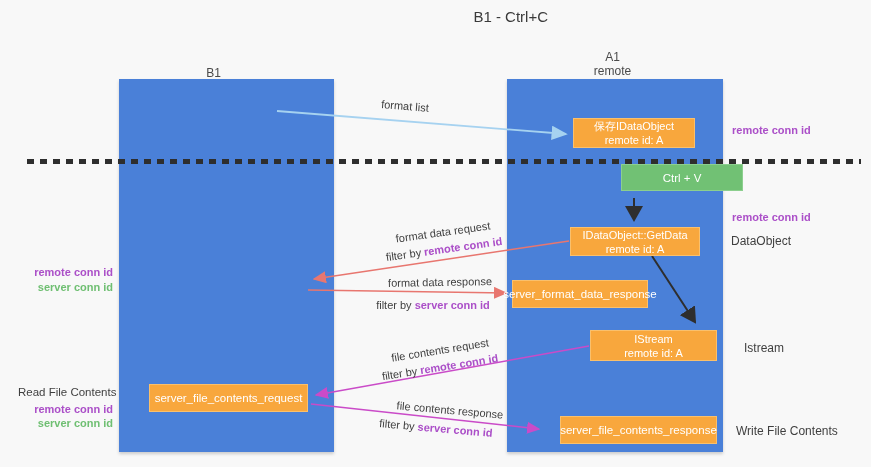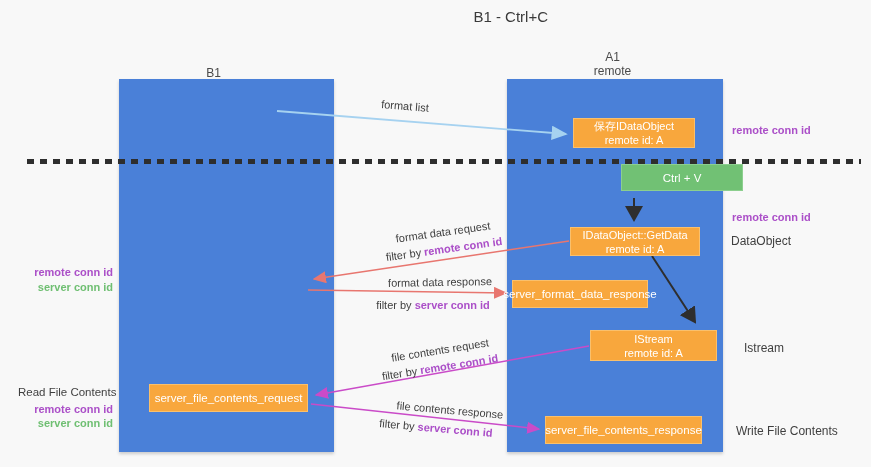--- a/index.html
+++ b/index.html
@@ -115,21 +115,21 @@
 
   <div class="box orange" style="left:590px; top:330px; width:127px; height:31px; font-size:11px;">
     <div>IStream</div>
     <div>remote id: A</div>
   </div>
 
   <div class="box orange" style="left:149px; top:384px; width:159px; height:28px;">
     <div>server_file_contents_request</div>
   </div>
 
-  <div class="box orange" style="left:545px; top:416px; width:157px; height:28px;">
+  <div class="box orange" style="left:560px; top:416px; width:157px; height:28px;">
     <div>server_file_contents_response</div>
   </div>
 
   <div class="lbl arrow-lbl" style="left:330px; top:100px; width:150px; transform:rotate(4.5deg);">format list</div>
 
   <div class="lbl arrow-lbl" style="left:358px; top:226px; transform:rotate(-8deg);">format data request</div>
   <div class="lbl arrow-lbl" style="left:359px; top:243px; transform:rotate(-8deg);">
     <span class="black-lbl prefix">filter by</span><span class="purple">remote conn id</span>
   </div>
 

